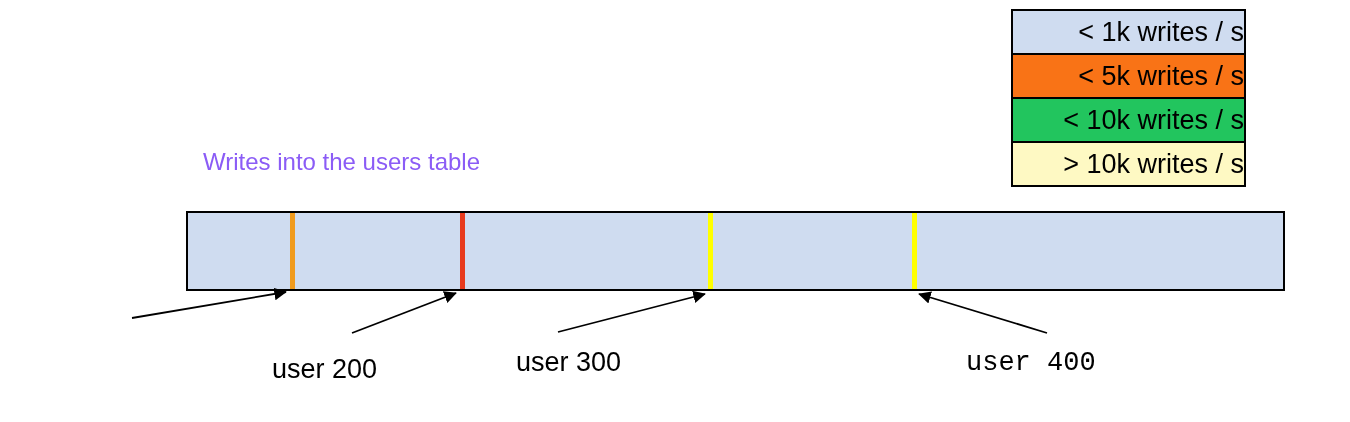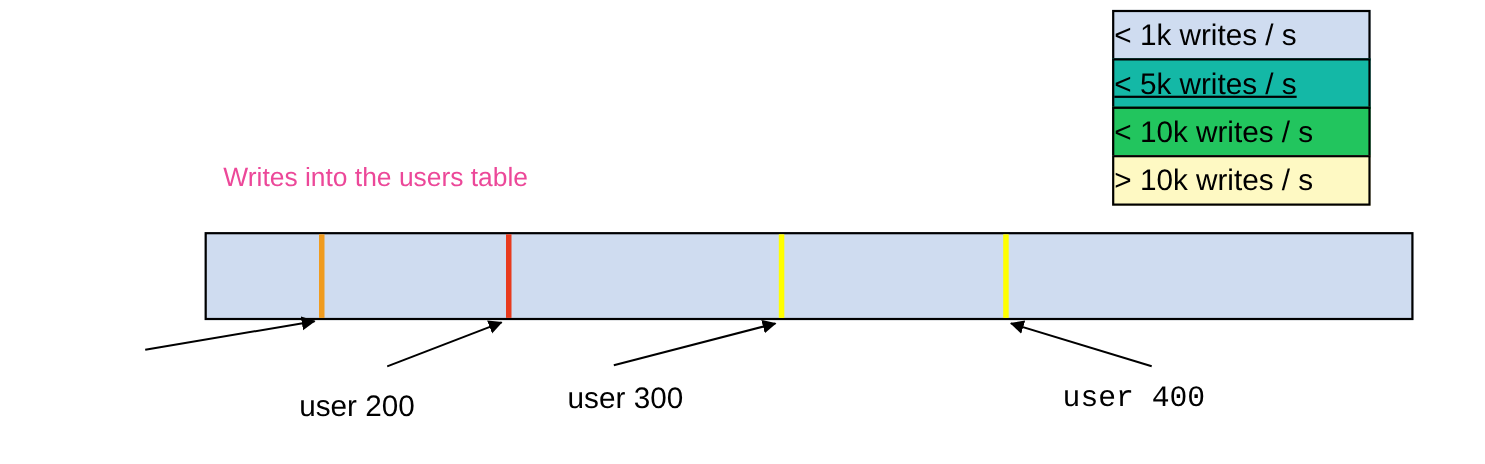--- a/index.html
+++ b/index.html
@@ -13,21 +13,21 @@
     width: 1350px;
     height: 422px;
     background: #ffffff;
     overflow: hidden;
   }
   .title {
     position: absolute;
     left: 203px;
     top: 148px;
     font-size: 24px;
-    color: #ec4899;
+    color: #8b5cf6;
     white-space: nowrap;
   }
   .band {
     position: absolute;
     left: 186px;
     top: 211px;
     width: 1095px;
     height: 76px;
     border: 2px solid #000000;
   }
@@ -48,21 +48,21 @@
     width: 235px;
   }
   .legend-row {
     box-sizing: border-box;
     width: 235px;
     height: 46px;
     border: 2px solid #000000;
     margin-top: -2px;
     display: flex;
     align-items: center;
-    justify-content: flex-start;
+    justify-content: flex-end;
     font-size: 27px;
     color: #000000;
     white-space: nowrap;
   }
   .legend-row:first-child { margin-top: 0; }
   .user-label {
     position: absolute;
     font-size: 27px;
     color: #000000;
     white-space: nowrap;
@@ -95,21 +95,21 @@
     <div class="stripe s1" style="background-color: rgb(240, 155, 30);"></div>
     <div class="stripe s2" style="background-color: rgb(232, 58, 29);"></div>
     <div class="stripe s3" style="background-color: rgb(255, 255, 0);"></div>
     <div class="stripe s4" style="background-color: rgb(255, 255, 0);"></div>
   </div>
 
   <div class="legend">
     <div class="legend-row" style="background-color: rgb(207, 220, 240);">
       <span>&lt; 1k writes / s</span>
     </div>
-    <div class="legend-row" style="background-color: #14b8a6; text-decoration: underline;">
+    <div class="legend-row" style="background-color: #f97316;">
       <span>&lt; 5k writes / s</span>
     </div>
     <div class="legend-row" style="background-color: #22c55e;">
       <span>&lt; 10k writes / s</span>
     </div>
     <div class="legend-row" style="background-color: #fef9c3;">
       <span>&gt; 10k writes / s</span>
     </div>
   </div>
 

